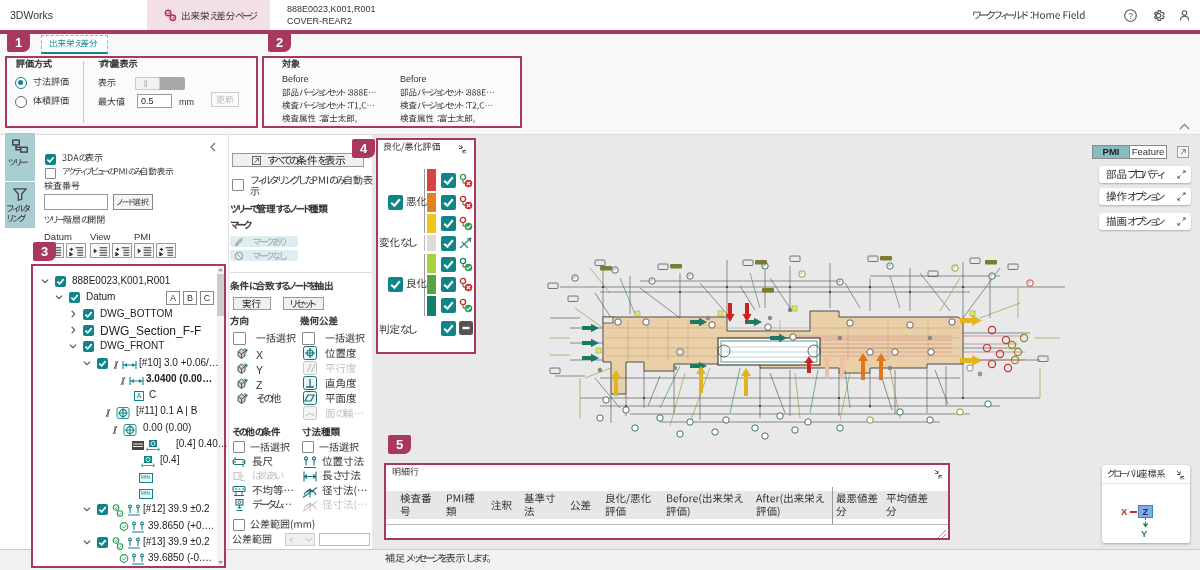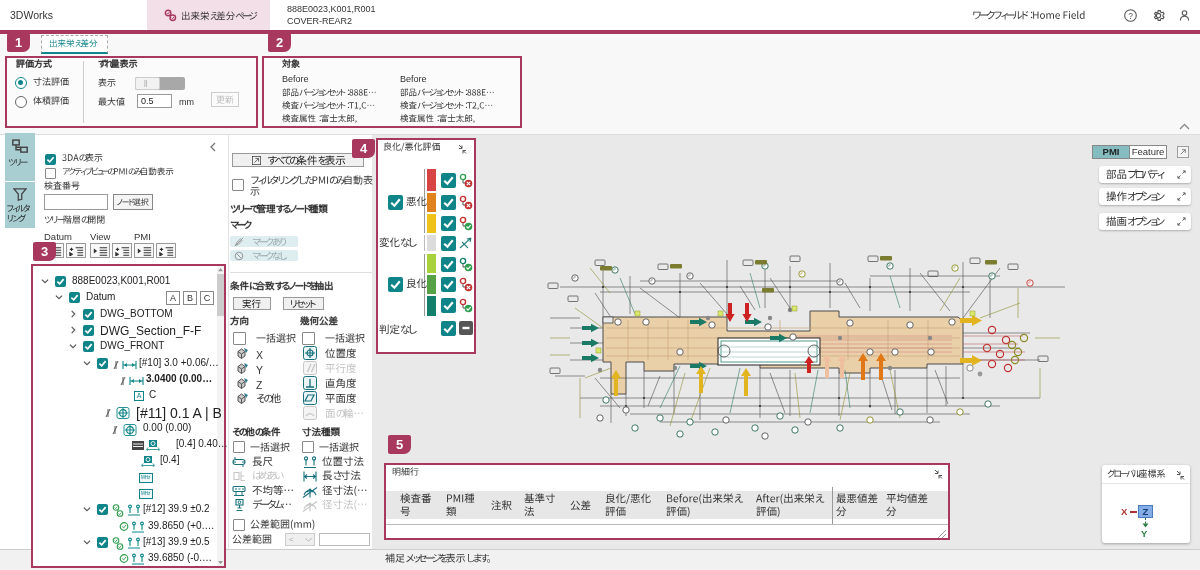--- a/index.html
+++ b/index.html
@@ -746,21 +746,21 @@
   </svg>
 <div class="a" style="left:146px;top:372.8px;font-size:10px;color:#222;font-weight:bold;white-space:nowrap;z-index:11">3.0400 (0.00…</div>
 <div class="a" style="left:134px;top:391.1px;width:10px;height:10px;border:1px solid #0f8589;box-sizing:border-box;z-index:11;text-align:center;font-size:7px;line-height:8px;color:#0f8589">A</div>
 <div class="a" style="left:149px;top:389.1px;font-size:10px;color:#222;font-weight:normal;white-space:nowrap;z-index:11">C</div>
 <svg class="a" style="left:104px;top:407.4px;z-index:11" width="28" height="12" viewBox="0 0 28 12">
     <path d="M2 10l4-8M4 2v8" stroke="#555" stroke-width="1" fill="none"></path>
     <rect x="13" y="0.5" width="12" height="11" rx="2" fill="#fff" stroke="#0f8589" stroke-width="0.9"></rect>
     <circle cx="19" cy="6" r="3.4" stroke="#0f8589" fill="none" stroke-width="1.1"></circle>
     <path d="M19 1v10M14 6h10" stroke="#0f8589" stroke-width="1.1"></path>
   </svg>
-<div class="a" style="left:136px;top:405.4px;font-size:14px;color:#222;font-weight:normal;white-space:nowrap;z-index:11">[#11] 0.1 A | B</div>
+<div class="a" style="left:136px;top:405.4px;font-size:10px;color:#222;font-weight:normal;white-space:nowrap;z-index:11">[#11] 0.1 A | B</div>
 <svg class="a" style="left:111px;top:423.70000000000005px;z-index:11" width="28" height="12" viewBox="0 0 28 12">
     <path d="M2 10l4-8M4 2v8" stroke="#555" stroke-width="1" fill="none"></path>
     <rect x="13" y="0.5" width="12" height="11" rx="2" fill="#fff" stroke="#0f8589" stroke-width="0.9"></rect>
     <circle cx="19" cy="6" r="3.4" stroke="#0f8589" fill="none" stroke-width="1.1"></circle>
     <path d="M19 1v10M14 6h10" stroke="#0f8589" stroke-width="1.1"></path>
   </svg>
 <div class="a" style="left:143px;top:421.70000000000005px;font-size:10px;color:#222;font-weight:normal;white-space:nowrap;z-index:11">0.00 (0.00)</div>
 <svg class="a" style="left:131px;top:439.0px;z-index:11" width="32" height="12" viewBox="0 0 32 12">
     <rect x="1" y="2" width="12" height="9" fill="#444"></rect>
     <path d="M2 5h10M2 7.5h10" stroke="#fff" stroke-width="0.9"></path>
@@ -823,21 +823,21 @@
     <circle cx="4" cy="3.5" r="2.8" fill="#fff" stroke="#2e9e4f" stroke-width="1.1"></circle>
     <path d="M2.6 3.5l1.1 1.1 1.8-2" stroke="#2e9e4f" stroke-width="0.9" fill="none"></path>
     <circle cx="8" cy="9.5" r="2.8" fill="#fff" stroke="#2e9e4f" stroke-width="1.1"></circle>
     <path d="M6.6 9.5l1.1 1.1 1.8-2" stroke="#2e9e4f" stroke-width="0.9" fill="none"></path>
     <g stroke="#0f8589" stroke-width="1.1" fill="none">
       <path d="M16 11h12M18 9V3M26 9V3"></path>
       <circle cx="18" cy="2.5" r="1.4"></circle>
       <circle cx="26" cy="2.5" r="1.4"></circle>
     </g>
   </svg>
-<div class="a" style="left:143px;top:535.8px;font-size:10px;color:#222;font-weight:normal;white-space:nowrap;z-index:11">[#13] 39.9 ±0.5</div>
+<div class="a" style="left:143px;top:535.8px;font-size:10px;color:#222;font-weight:normal;white-space:nowrap;z-index:11">[#13] 39.9 ±0.2</div>
 <svg class="a" style="left:119px;top:553.1px;z-index:11" width="10" height="11" viewBox="0 0 10 11">
     <circle cx="5" cy="5.5" r="3.8" fill="#fff" stroke="#2e9e4f" stroke-width="1.2"></circle>
     <path d="M3.2 5.5l1.4 1.4 2.4-2.8" stroke="#2e9e4f" stroke-width="1" fill="none"></path>
   </svg>
 <svg class="a" style="left:116px;top:553.1px;z-index:11" width="30" height="13" viewBox="0 0 30 13">
     <g stroke="#0f8589" stroke-width="1.1" fill="none">
       <path d="M16 11h12M18 9V3M26 9V3"></path>
       <circle cx="18" cy="2.5" r="1.4"></circle>
       <circle cx="26" cy="2.5" r="1.4"></circle>
     </g>

